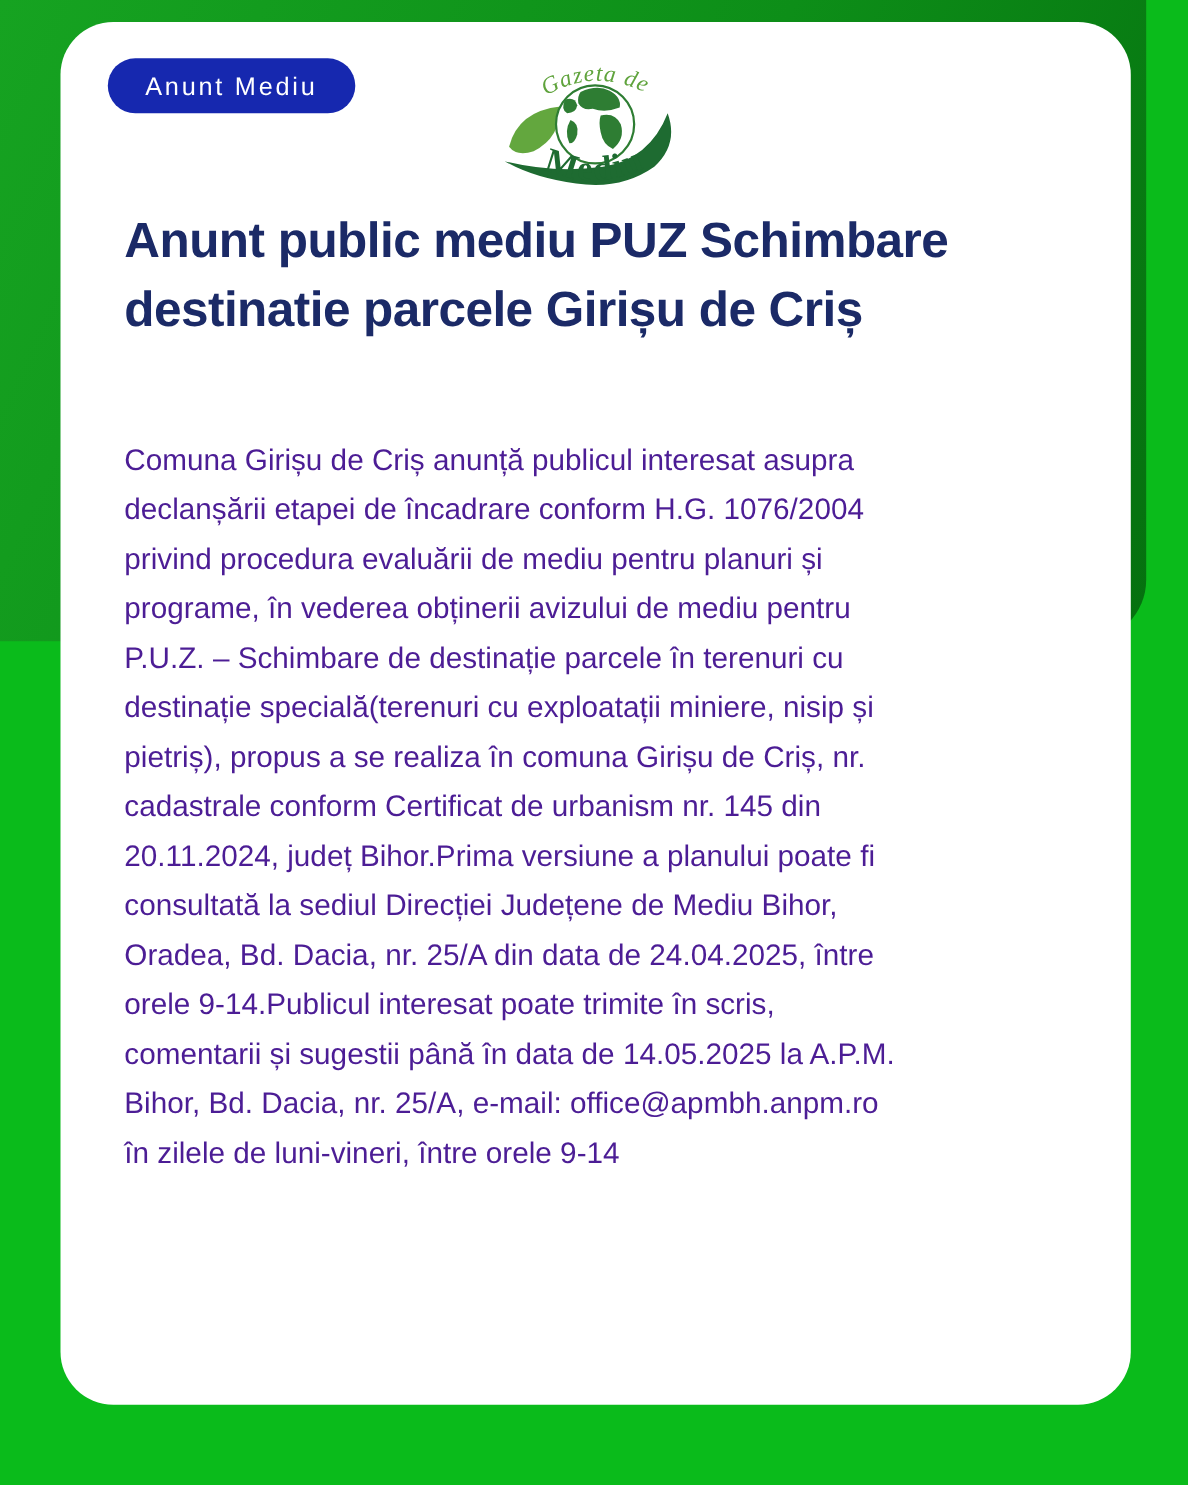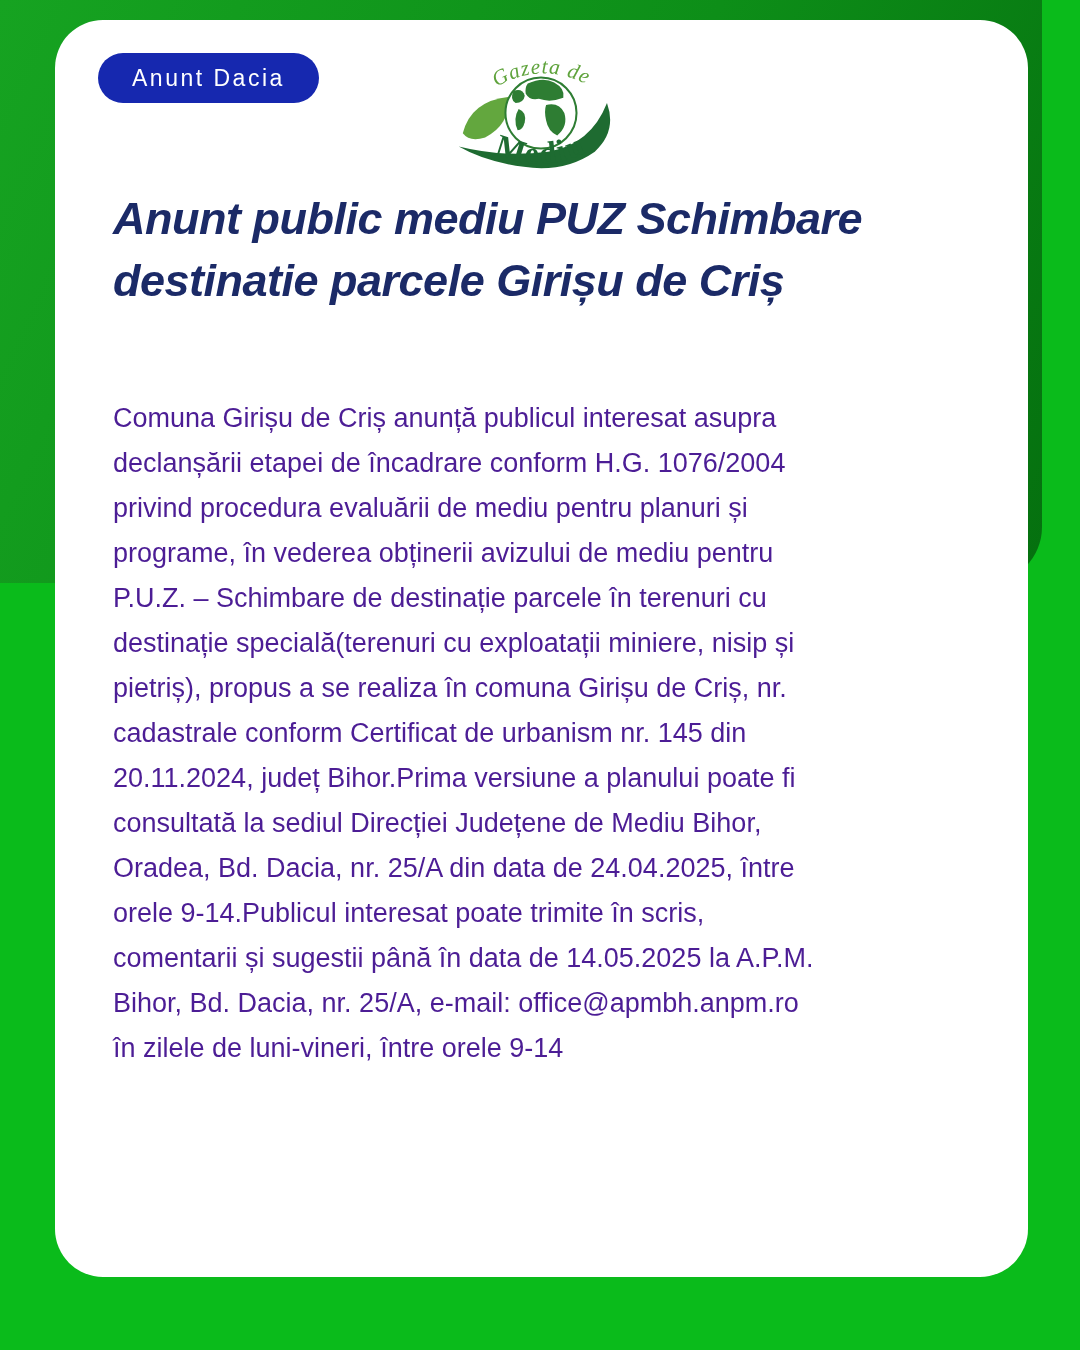--- a/index.html
+++ b/index.html
@@ -21,38 +21,38 @@
     padding:0 34px;background:#1628AF;color:#ffffff;border-radius:26px;
     font-size:23px;letter-spacing:2.5px;font-weight:400;white-space:nowrap;
   }
   .logo-wrap{
     position:absolute;top:24px;left:50%;transform:translateX(-50%);
     width:184px;height:132px;
   }
   .heading{
     position:absolute;left:58px;top:168px;width:885px;margin:0;
     font-size:45px;line-height:62px;font-weight:bold;color:#1B2A67;
-    letter-spacing:-0.5px;white-space:pre-line;font-style:italic;
+    letter-spacing:-0.5px;white-space:pre-line;
   }
   .body-text{
     position:absolute;left:58px;top:376px;width:890px;
     font-size:27px;line-height:45px;color:#4c1d95;white-space:pre-line;
   }
   .logo-serif{font-family:"Liberation Serif",serif;}
 </style>
 </head>
 <body>
 
 <div class="canvas">
 
   <div class="bg-dark"></div>
 
   <div class="card">
 
-    <div class="badge">Anunt Dacia</div>
+    <div class="badge">Anunt Mediu</div>
 
     <div class="logo-wrap">
       <svg width="184" height="132" viewBox="0 0 180 130">
         <defs>
           <path id="arc-top" d="M 26 56 Q 88 4 154 52" fill="none"></path>
           <path id="arc-bottom" d="M 24 97 Q 88 140 154 95" fill="none"></path>
         </defs>
 
         <path d="M 12 88 Q 20 56 58 52 Q 58 80 34 92 Q 19 97 12 88 Z" fill="#63A73E"></path>
 

